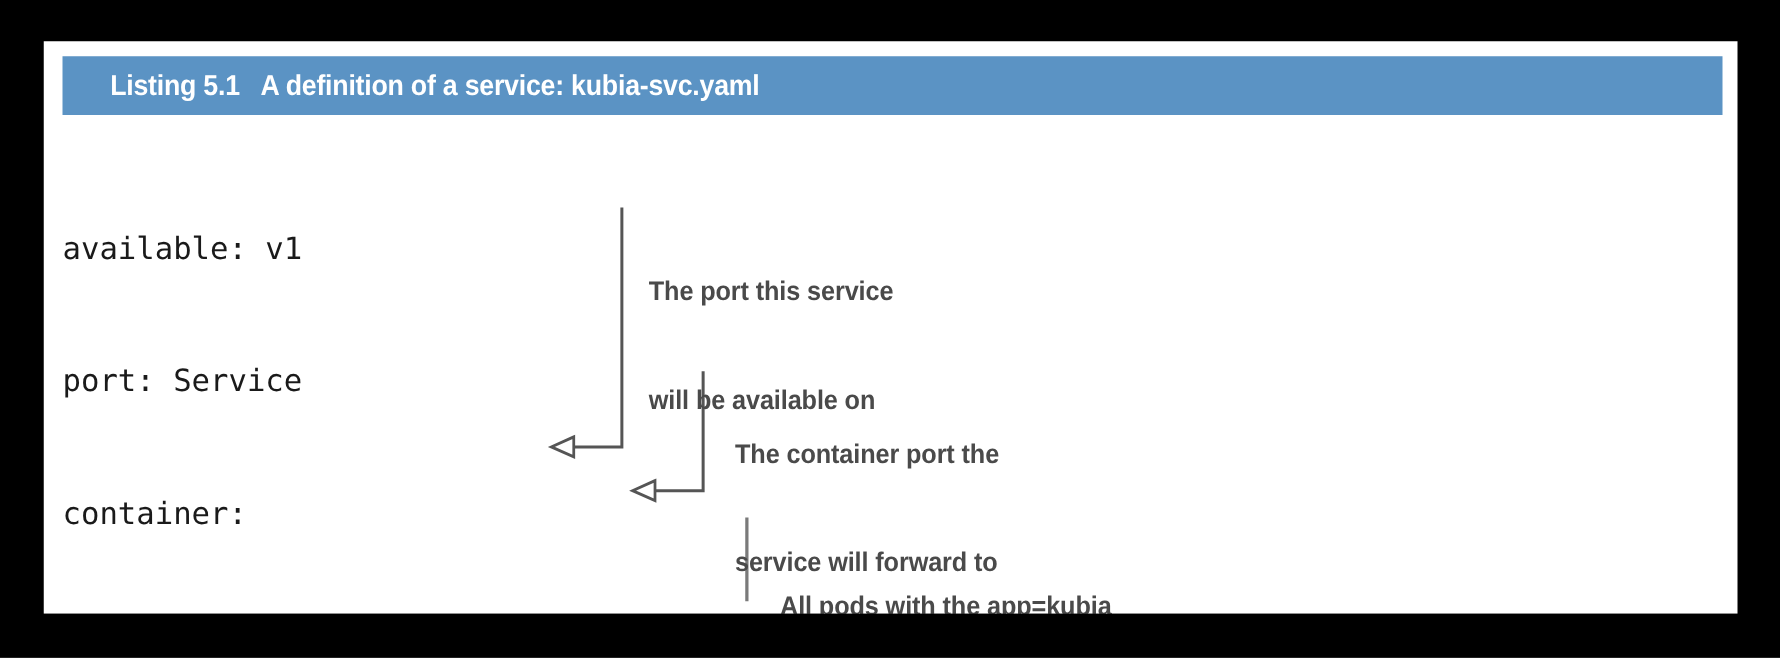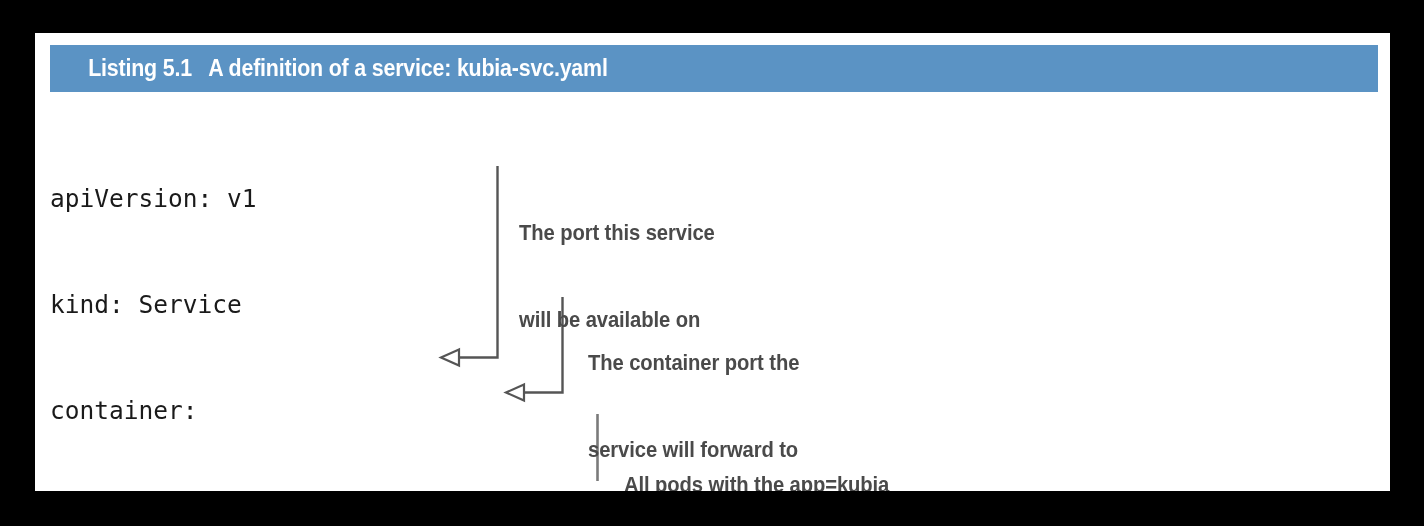--- a/index.html
+++ b/index.html
@@ -113,22 +113,22 @@
 
 <div id="page">
 
   <div id="paper">
 
     <div id="listing-bar">
       <div id="listing-title">Listing 5.1   A definition of a service: kubia-svc.yaml</div>
     </div>
 
     <div id="code-block">
-      <div class="code-line">apiVersion: v1</div>
-      <div class="code-line">kind: Service</div>
+      <div class="code-line">available: v1</div>
+      <div class="code-line">port: Service</div>
       <div class="code-line">container:</div>
       <div class="code-line">  name: kubia</div>
       
       
       
       
       
       
     </div>
 

